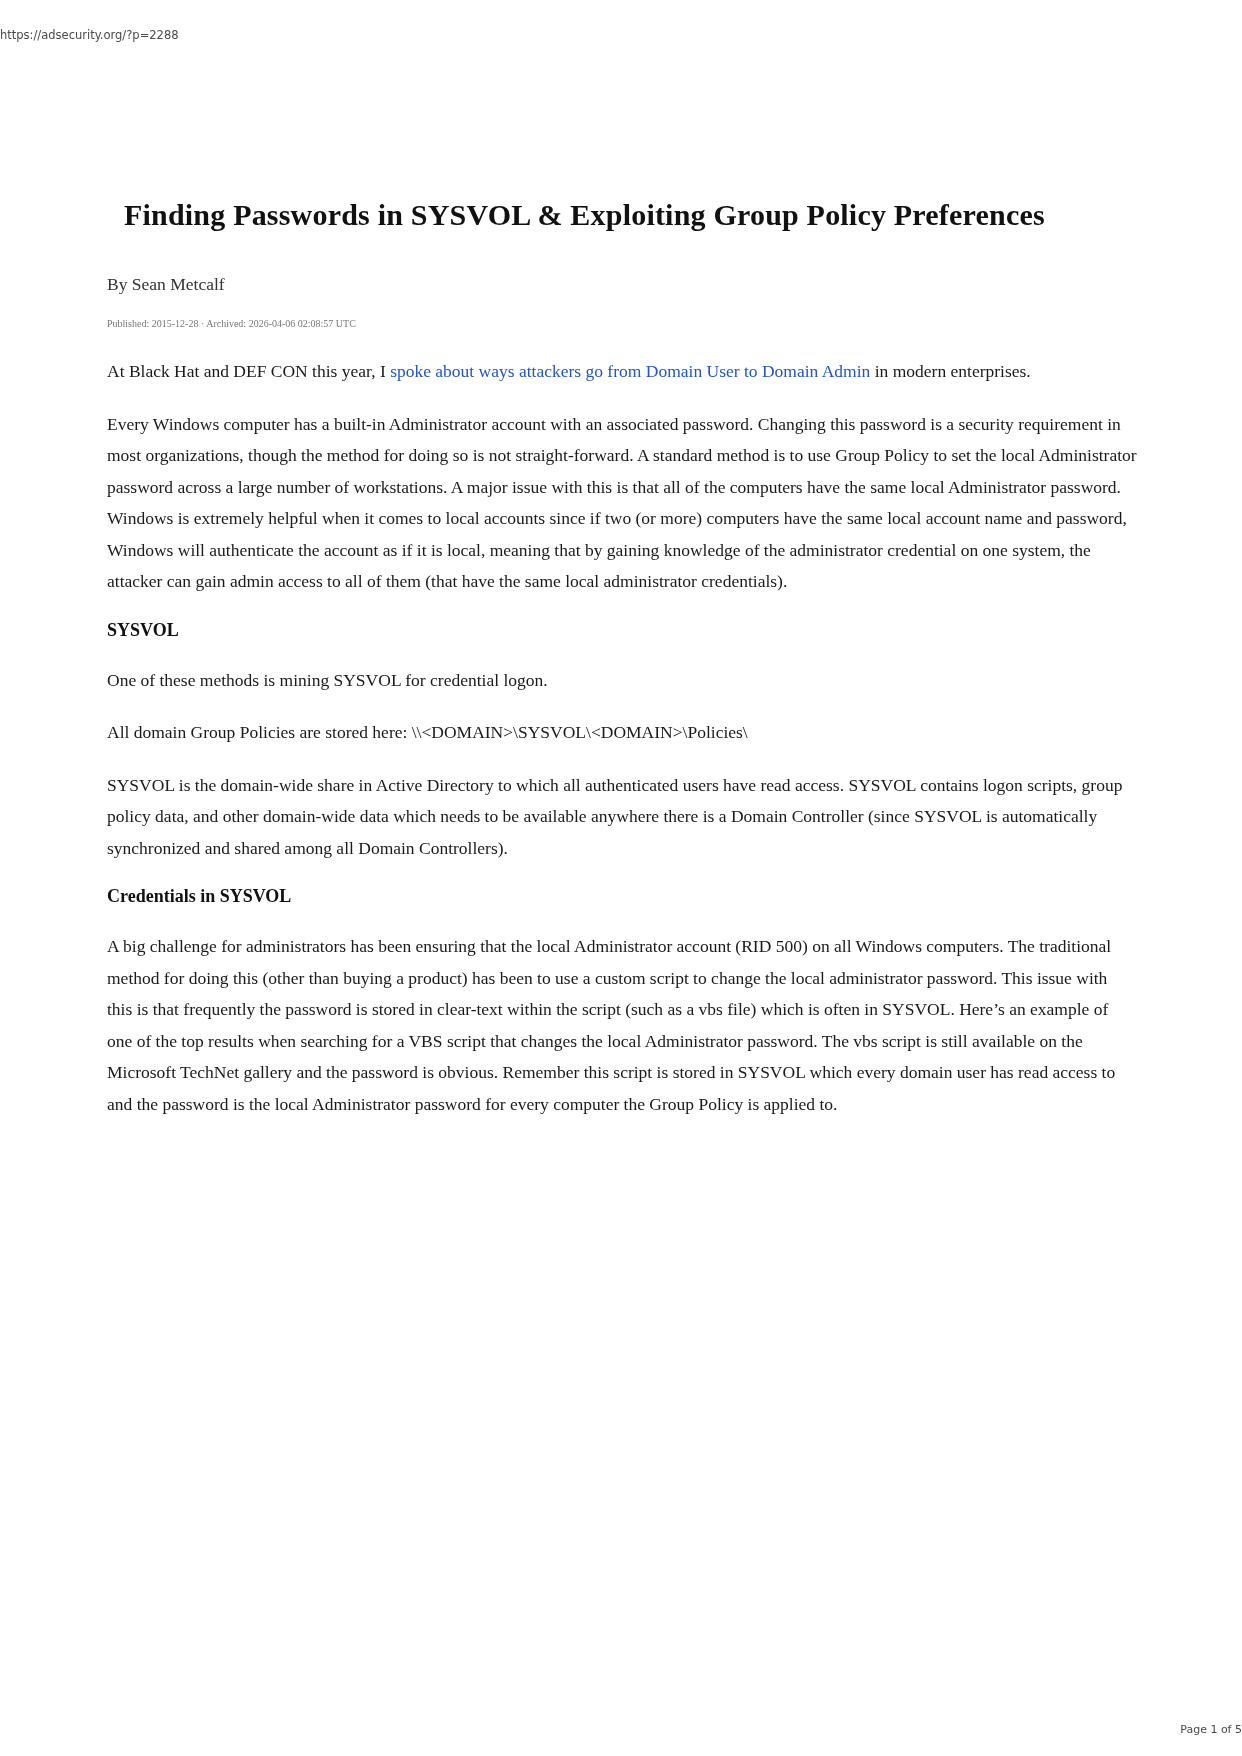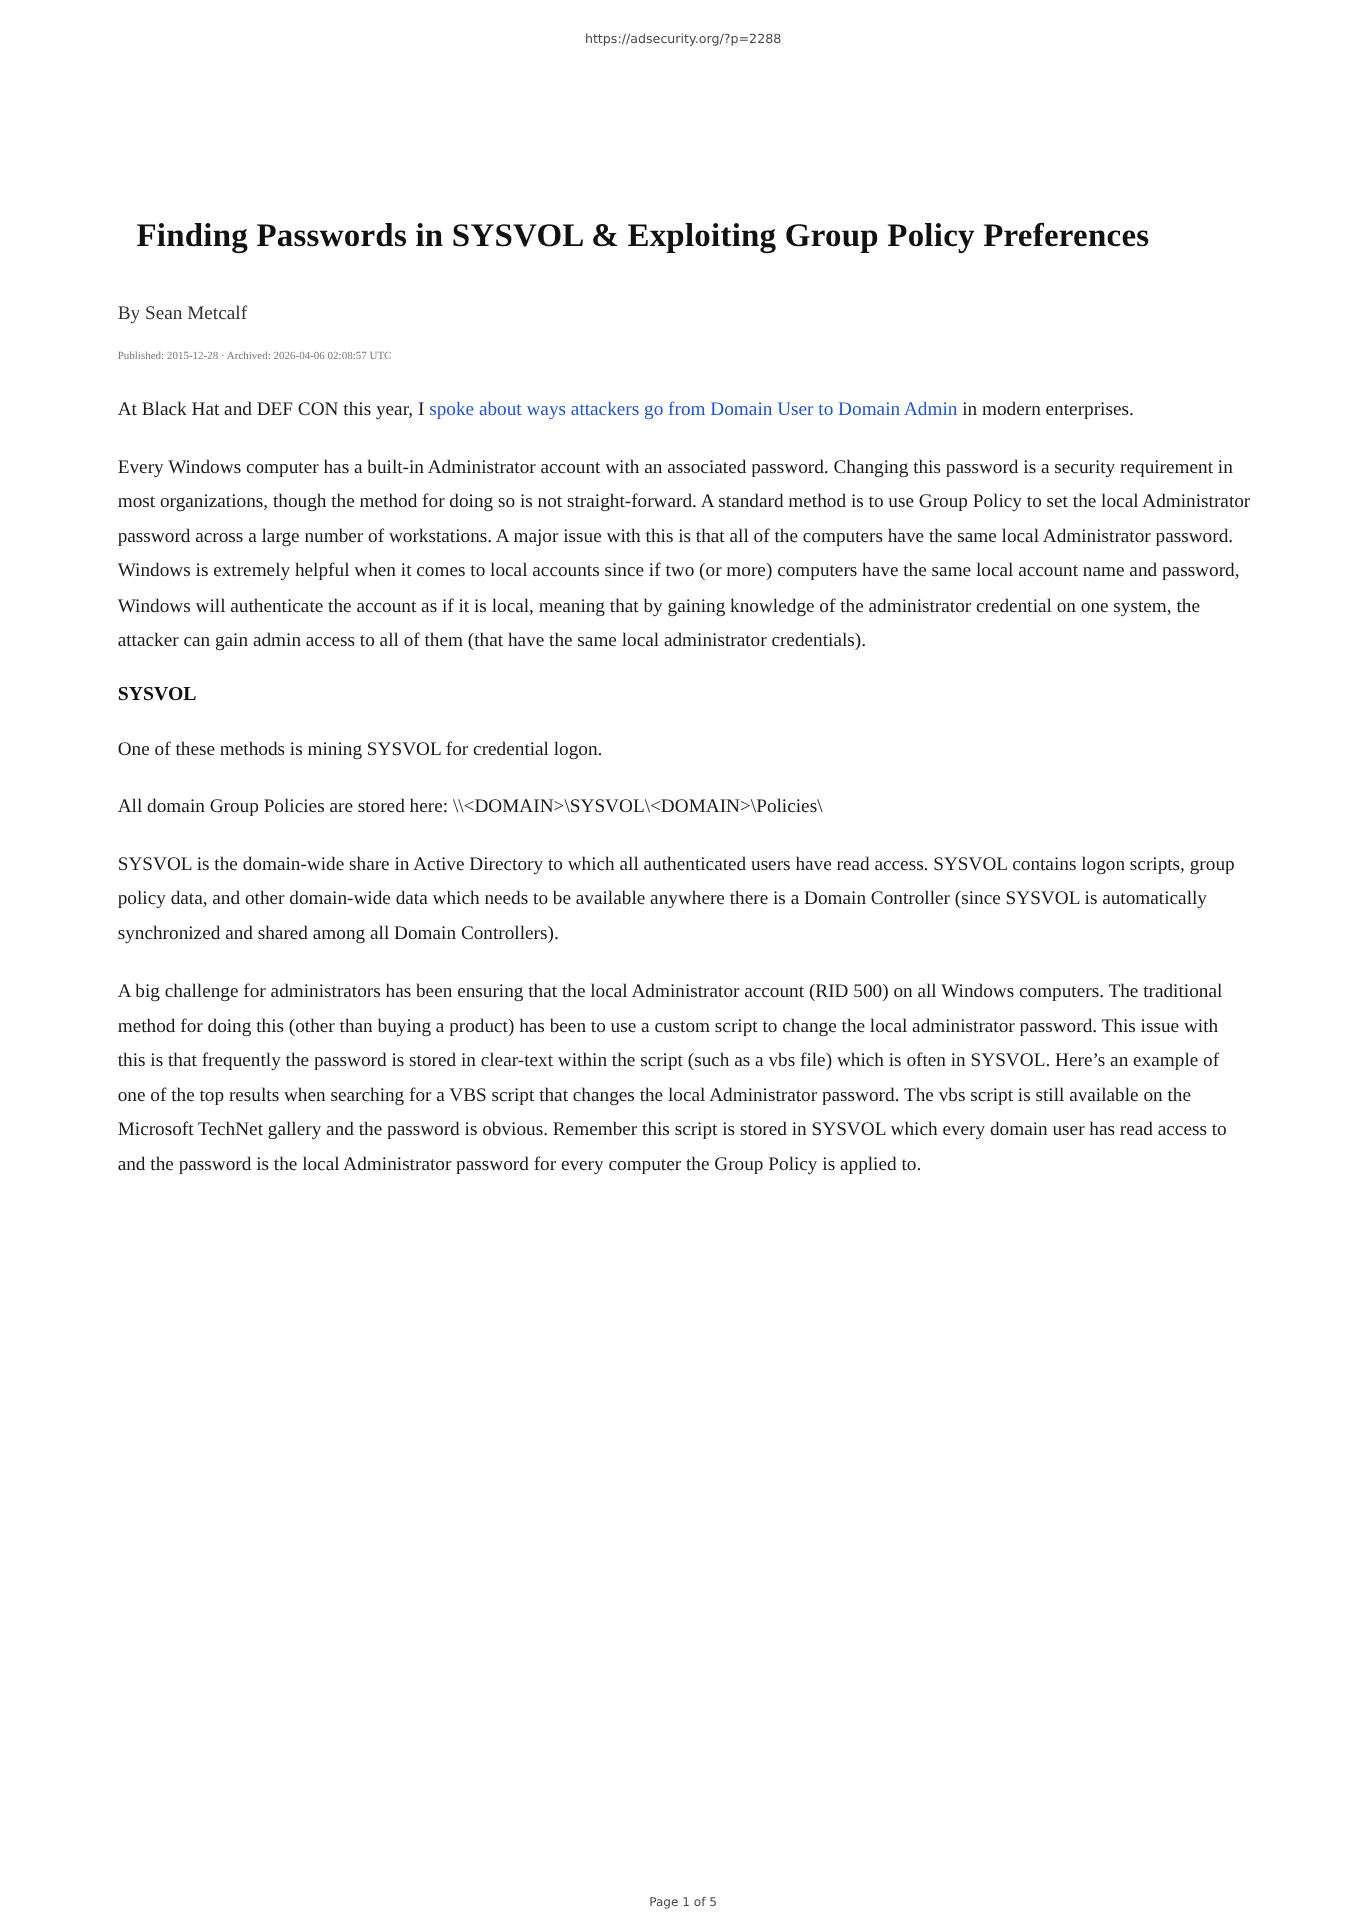--- a/index.html
+++ b/index.html
@@ -12,21 +12,21 @@
     background: #ffffff;
     font-family: "Liberation Serif", serif;
     color: #1a1a1a;
     overflow: hidden;
   }
   .header-url {
     position: absolute;
     top: 28px;
     left: 0;
     width: 100%;
-    text-align: center;
+    text-align: left;
     font-family: "DejaVu Sans", sans-serif;
     font-size: 11.5px;
     color: #4a4a4a;
   }
   .content {
     position: absolute;
     top: 190px;
     left: 107px;
     width: 1030px;
   }
@@ -64,21 +64,21 @@
   }
   a.inline-link {
     color: #2255cc;
     cursor: pointer;
   }
   .footer {
     position: absolute;
     bottom: 20px;
     left: 0;
     width: 100%;
-    text-align: center;
+    text-align: right;
     font-family: "DejaVu Sans", sans-serif;
     font-size: 11px;
     color: #4a4a4a;
   }
 </style>
 </head>
 <body>
 
 <div class="page">
 
@@ -97,20 +97,21 @@
     <p class="body-text">Every Windows computer has a built-in Administrator account with an associated password. Changing this password is a security requirement in most organizations, though the method for doing so is not straight-forward. A standard method is to use Group Policy to set the local Administrator password across a large number of workstations. A major issue with this is that all of the computers have the same local Administrator password. Windows is extremely helpful when it comes to local accounts since if two (or more) computers have the same local account name and password, Windows will authenticate the account as if it is local, meaning that by gaining knowledge of the administrator credential on one system, the attacker can gain admin access to all of them (that have the same local administrator credentials).</p>
 
     <h2 class="section-heading">SYSVOL</h2>
 
     <p class="body-text">One of these methods is mining SYSVOL for credential logon.</p>
 
     <p class="body-text">All domain Group Policies are stored here: \\&lt;DOMAIN&gt;\SYSVOL\&lt;DOMAIN&gt;\Policies\</p>
 
     <p class="body-text">SYSVOL is the domain-wide share in Active Directory to which all authenticated users have read access. SYSVOL contains logon scripts, group policy data, and other domain-wide data which needs to be available anywhere there is a Domain Controller (since SYSVOL is automatically synchronized and shared among all Domain Controllers).</p>
 
+    <h2 class="section-heading">Credentials in SYSVOL</h2>
 
     <p class="body-text">A big challenge for administrators has been ensuring that the local Administrator account (RID 500) on all Windows computers. The traditional method for doing this (other than buying a product) has been to use a custom script to change the local administrator password. This issue with this is that frequently the password is stored in clear-text within the script (such as a vbs file) which is often in SYSVOL. Here’s an example of one of the top results when searching for a VBS script that changes the local Administrator password. The vbs script is still available on the Microsoft TechNet gallery and the password is obvious. Remember this script is stored in SYSVOL which every domain user has read access to and the password is the local Administrator password for every computer the Group Policy is applied to.</p>
 
   </div>
 
   <div class="footer">Page 1 of 5</div>
 
 </div>
 
 </body></html>

